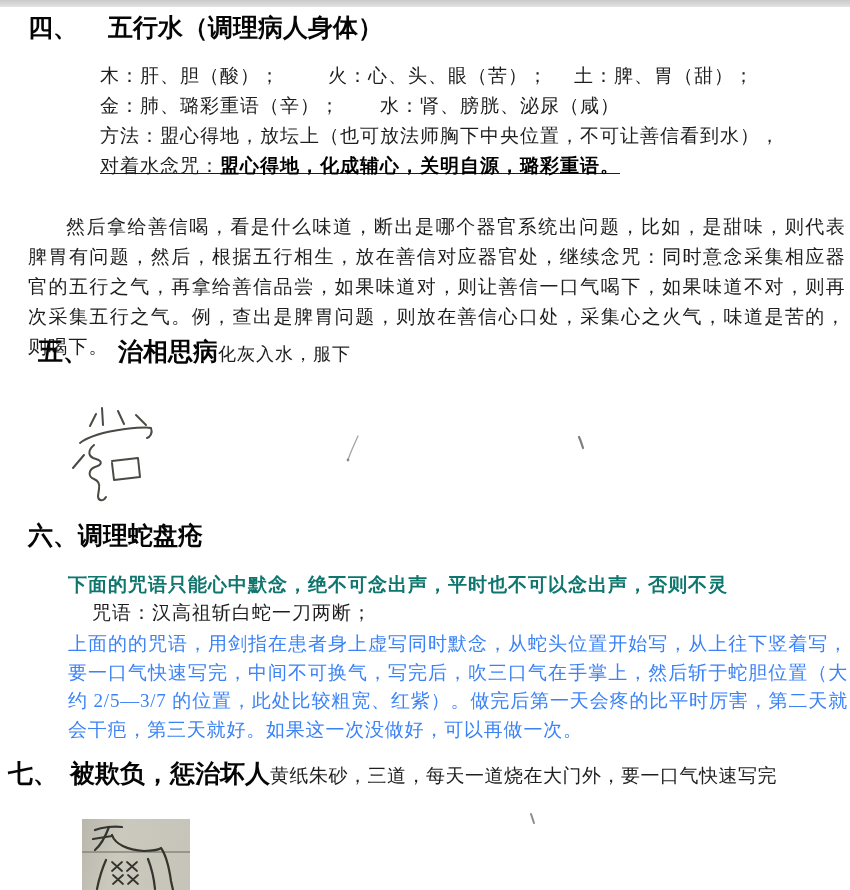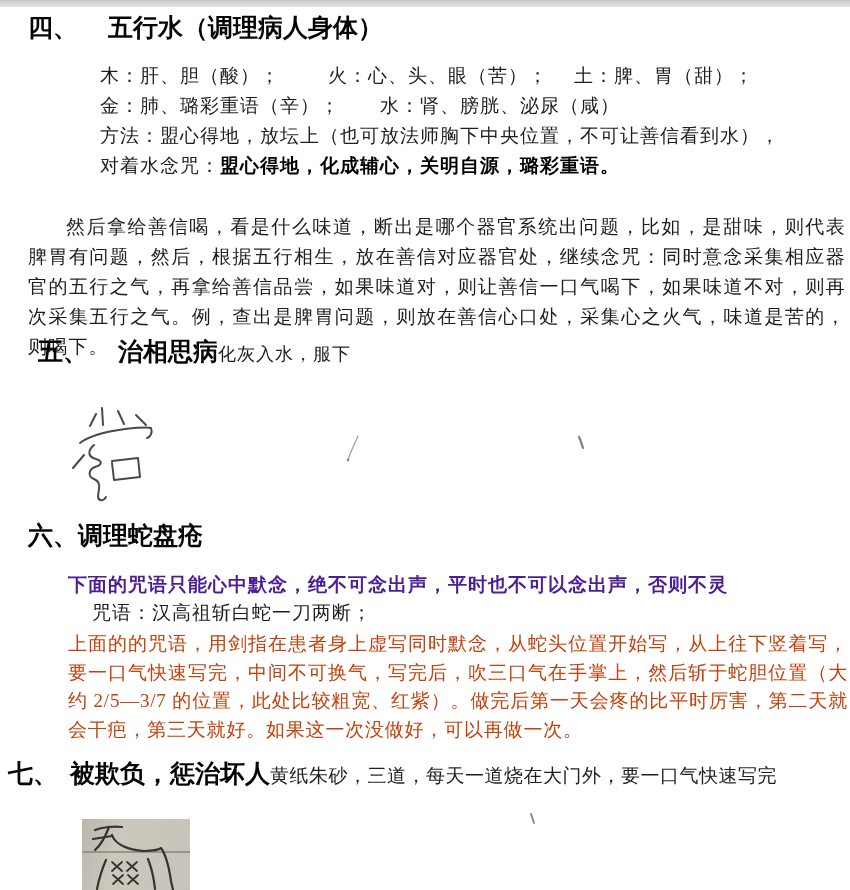--- a/index.html
+++ b/index.html
@@ -11,22 +11,22 @@
   .abs{position:absolute;}
   .scan-strip{left:0;top:0;width:850px;height:7px;
     background:linear-gradient(#c9c9c9,#e3e3e3);}
   .heading{font-weight:bold;color:#050505;font-size:25px;line-height:30px;white-space:nowrap;}
   .heading .gap-wide{display:inline-block;width:30px;}
   .heading .gap-mid{display:inline-block;width:12px;}
   .bodyline{font-size:19px;letter-spacing:1px;line-height:24px;color:#1e1e1e;white-space:nowrap;margin-left:32px;}
   .bold-inline{font-weight:bold;color:#000;}
   .para{font-size:19px;letter-spacing:1.2px;line-height:30px;color:#1e1e1e;
     text-align:justify;margin-top:28px;}
-  .para6{font-size:19px;letter-spacing:0.8px;line-height:28.5px;color:#c2410c;text-align:justify;}
-  .warning{font-size:19px;letter-spacing:1px;font-weight:bold;color:#4c1d95;white-space:nowrap;}
+  .para6{font-size:19px;letter-spacing:0.8px;line-height:28.5px;color:#3b82f6;text-align:justify;}
+  .warning{font-size:19px;letter-spacing:1px;font-weight:bold;color:#0f766e;white-space:nowrap;}
   .suffix-sm{font-size:18px;font-weight:normal;color:#1e1e1e;letter-spacing:1px;}
   .suffix-7{font-size:19px;font-weight:normal;color:#1e1e1e;letter-spacing:0.5px;}
   .gap1{display:inline-block;width:48px;}
   .gap2{display:inline-block;width:26px;}
   .gap3{display:inline-block;width:40px;}
   .photo{
     left:82px;top:819px;width:108px;height:71px;overflow:hidden;
     background:linear-gradient(105deg,#b9b7ab 0%,#cbc9be 35%,#c6c4b8 100%);
   }
   svg{display:block;}
@@ -43,21 +43,21 @@
 <div class="abs bodyline" style="left:68px;top:64px;">
   <span>木：肝、胆（酸）；</span><span class="gap1"></span><span>火：心、头、眼（苦）；</span><span class="gap2"></span><span>土：脾、胃（甜）；</span>
 </div>
 
 <div class="abs bodyline" style="left:68px;top:94px;">
   <span>金：肺、璐彩重语（辛）；</span><span class="gap3"></span><span>水：肾、膀胱、泌尿（咸）</span>
 </div>
 
 <div class="abs bodyline" style="left:68px;top:124px;">方法：盟心得地，放坛上（也可放法师胸下中央位置，不可让善信看到水），</div>
 
-<div class="abs bodyline" style="left:68px;top:154px;">
+<div class="abs bodyline" style="left:68px;top:154px;text-decoration:underline;">
   <span>对着水念咒：</span><span class="bold-inline">盟心得地，化成辅心，关明自源，璐彩重语。</span>
 </div>
 
 <div class="abs para" style="left:28px;top:184px;width:818px;text-indent:38px;">然后拿给善信喝，看是什么味道，断出是哪个器官系统出问题，比如，是甜味，则代表脾胃有问题，然后，根据五行相生，放在善信对应器官处，继续念咒：同时意念采集相应器官的五行之气，再拿给善信品尝，如果味道对，则让善信一口气喝下，如果味道不对，则再次采集五行之气。例，查出是脾胃问题，则放在善信心口处，采集心之火气，味道是苦的，则喝下。</div>
 
 <div class="abs heading" style="left:38px;top:337px;">
   <span>五、</span><span class="gap-wide"></span><span>治相思病</span><span class="suffix-sm">化灰入水，服下</span>
 </div>
 
 <div class="abs" style="left:68px;top:393px;width:95px;height:125px;">

